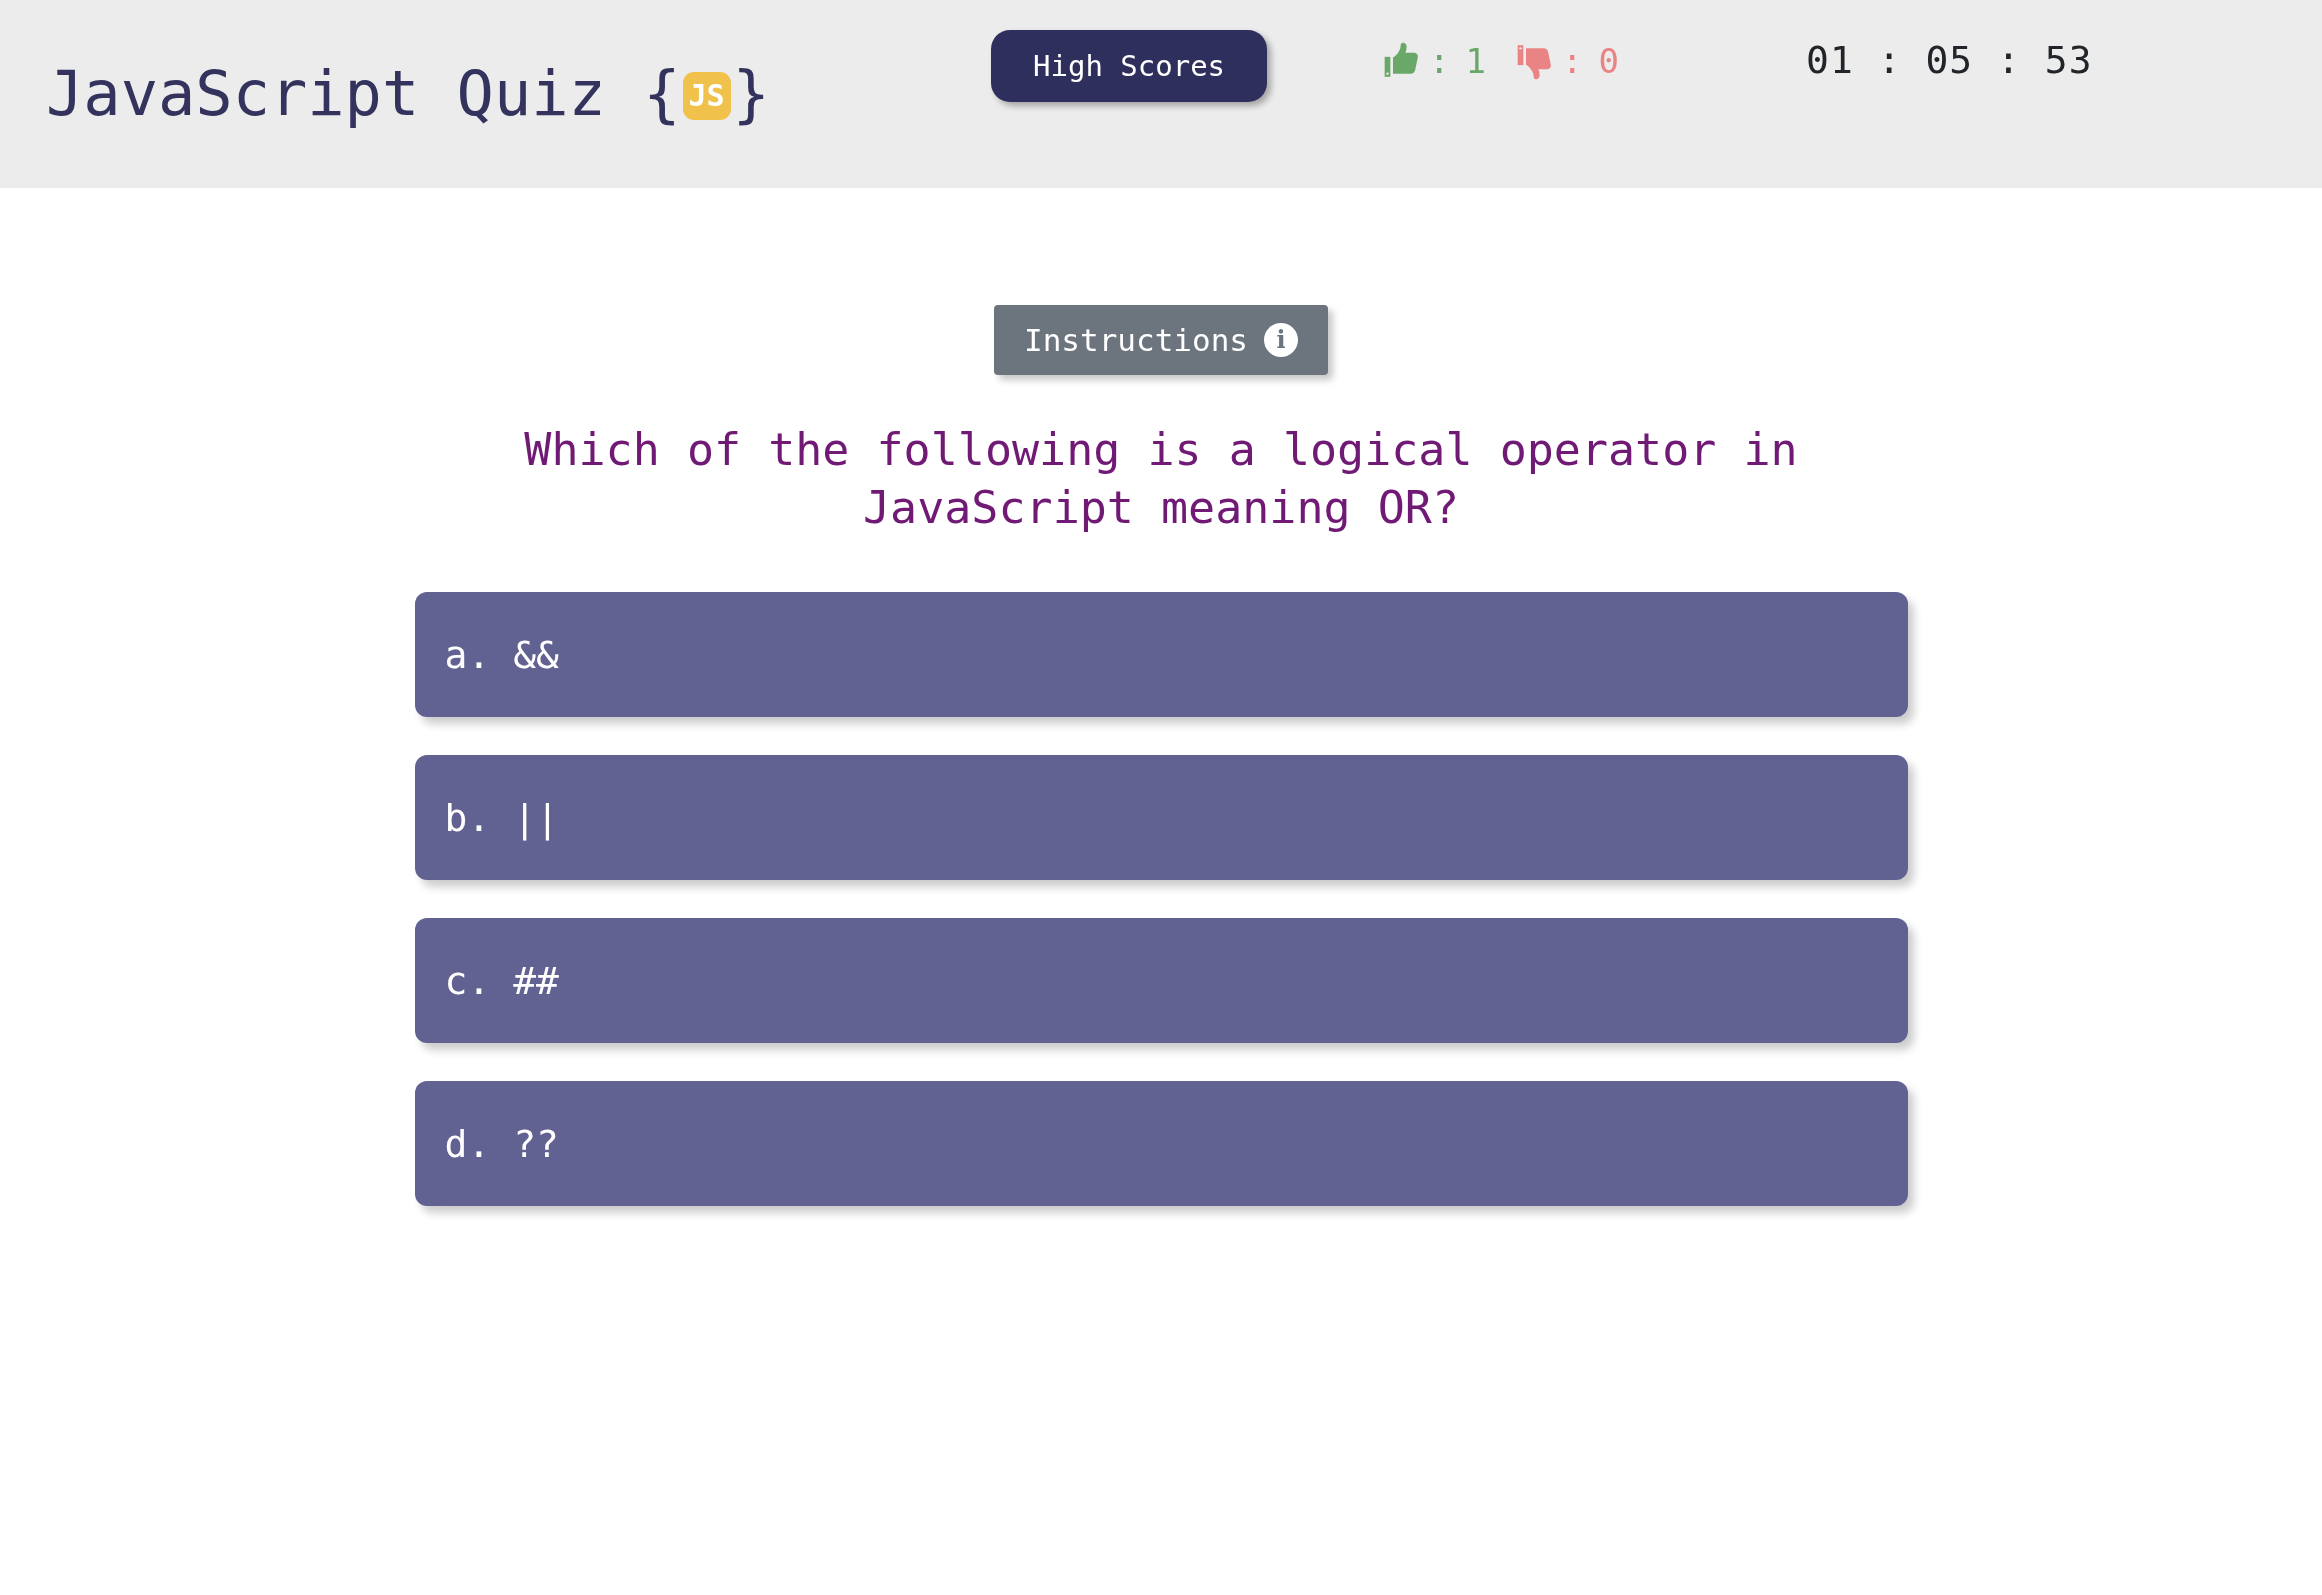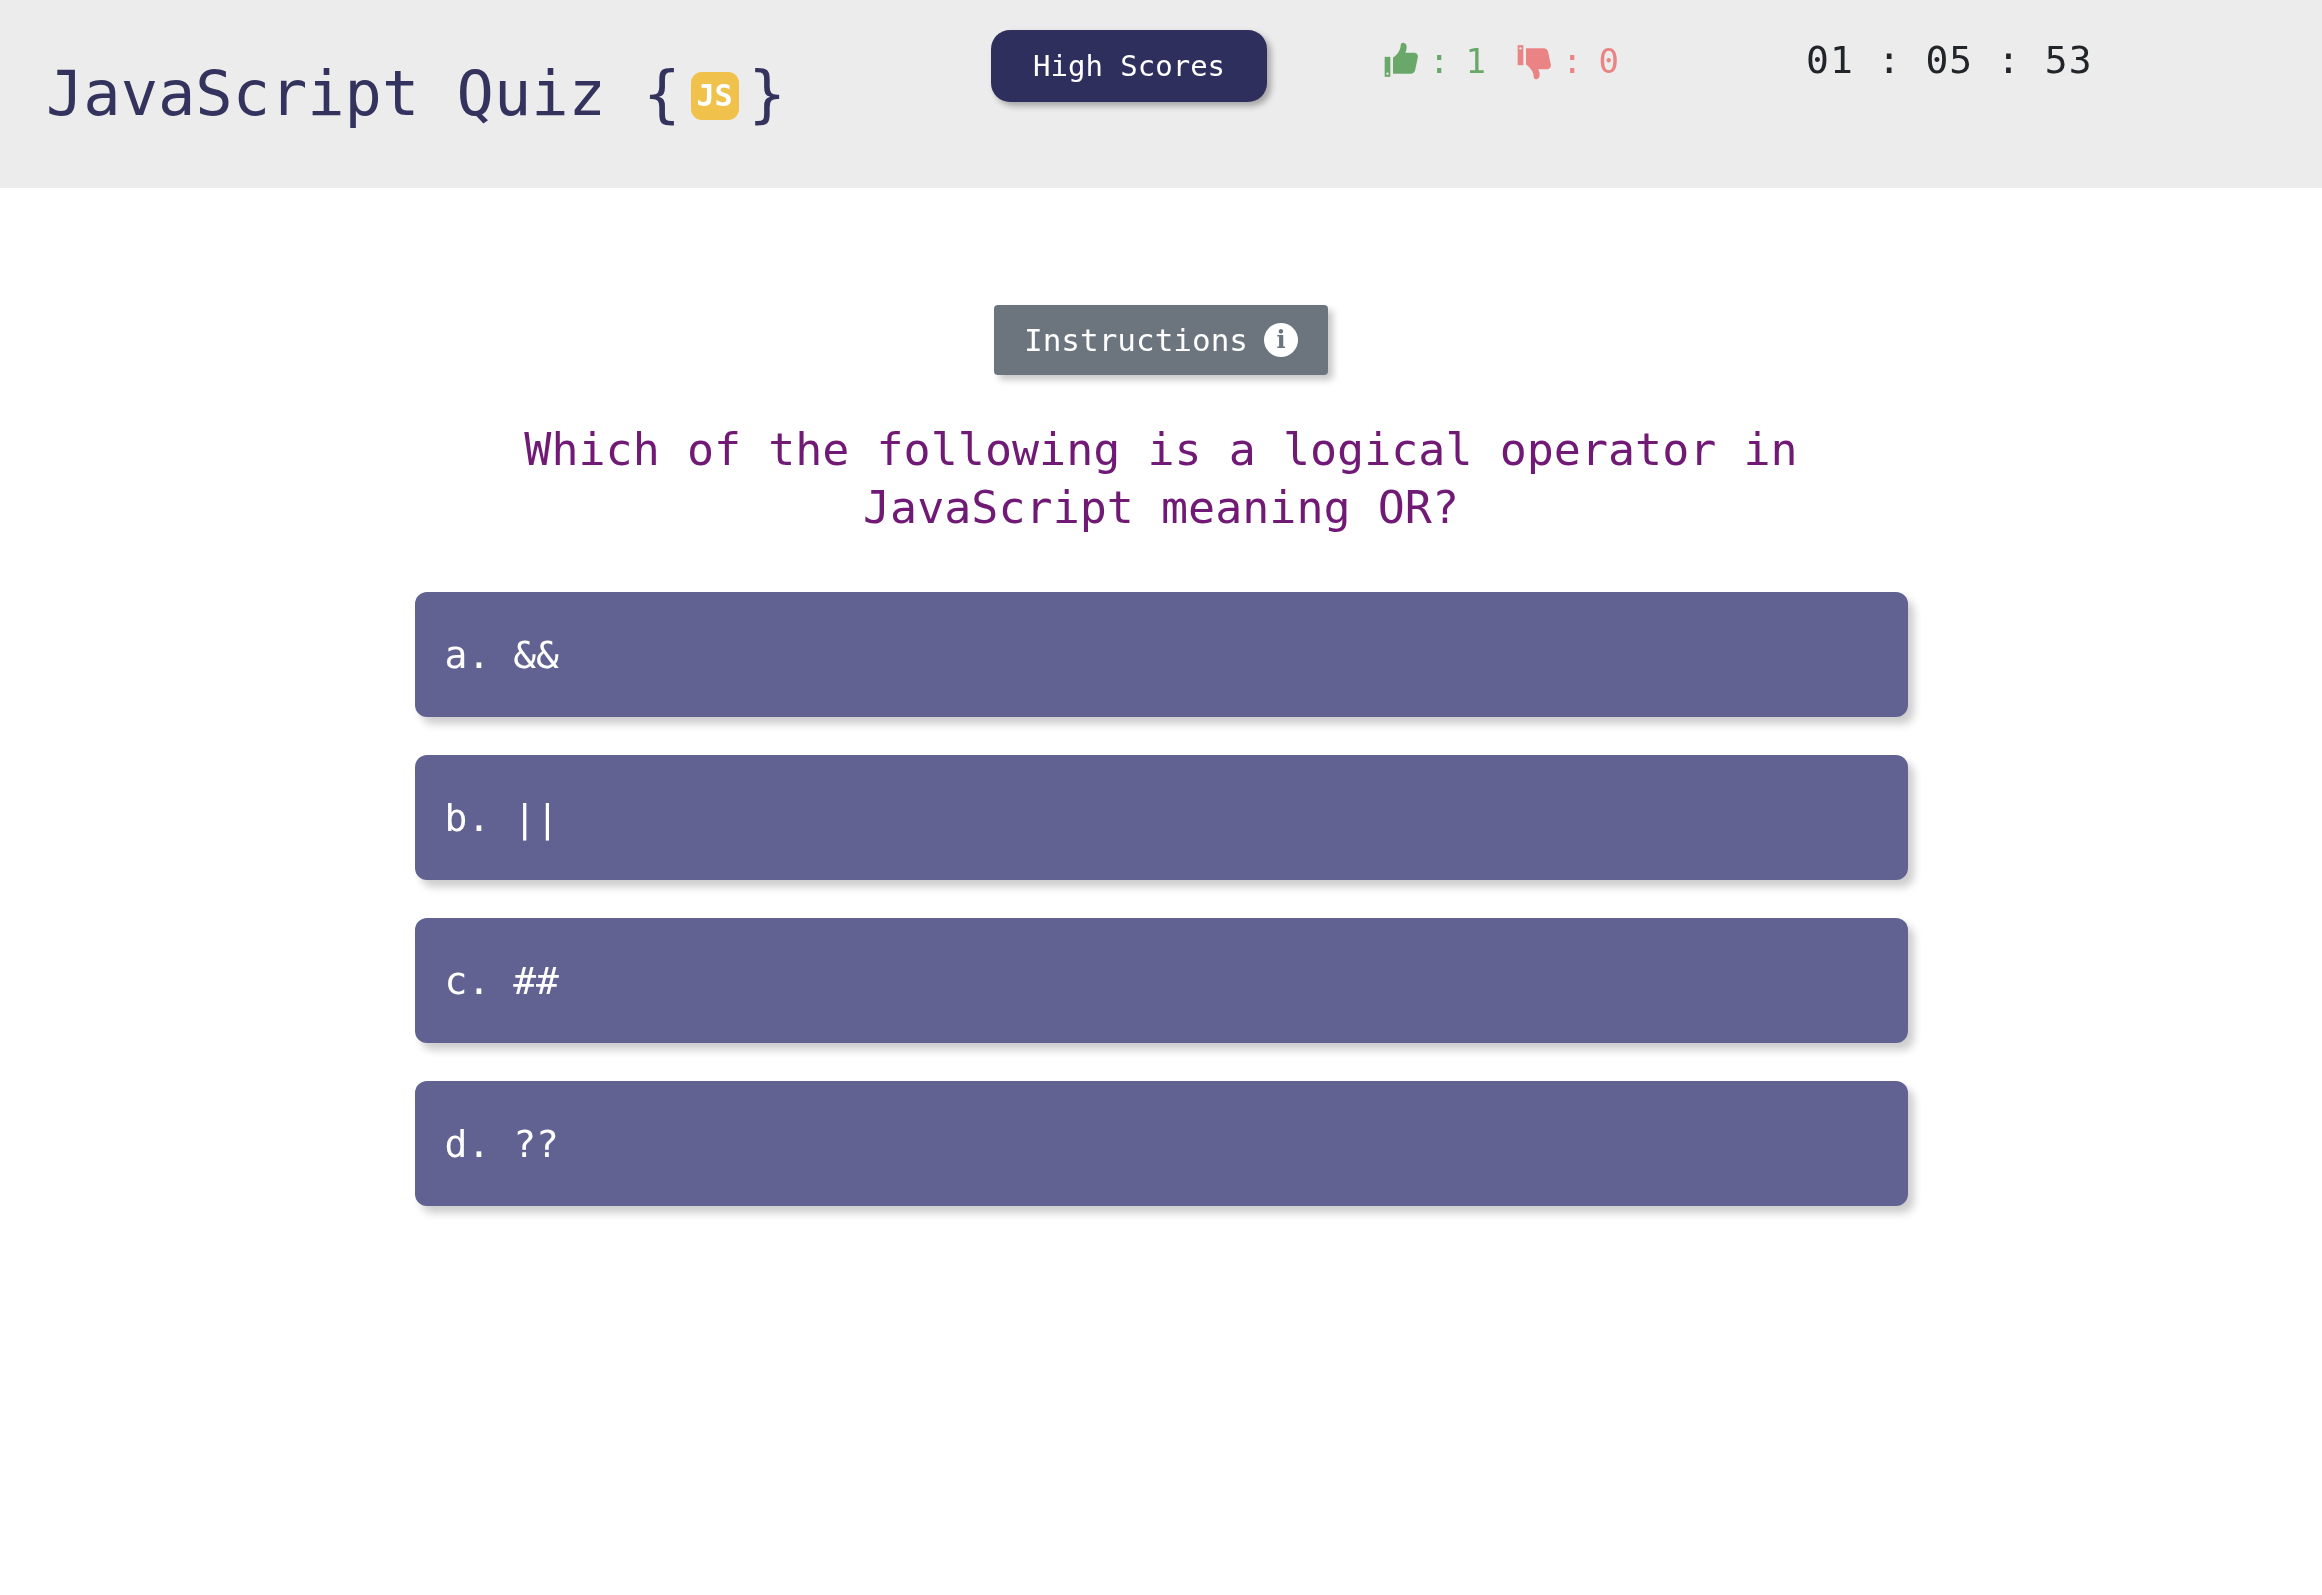--- a/index.html
+++ b/index.html
@@ -46,21 +46,21 @@
     align-items: center;
     justify-content: center;
     width: 48px;
     height: 48px;
     border-radius: 11px;
     background: #f0c14b;
     color: #ffffff;
     font-size: 30px;
     font-weight: bold;
     line-height: 1;
-    margin: 0 10px;
+    margin: 0 2px;
     position: relative;
     top: 2px;
   }
 
   .high-scores-btn {
     position: absolute;
     left: 991px;
     top: 30px;
     height: 72px;
     padding: 0 42px;

